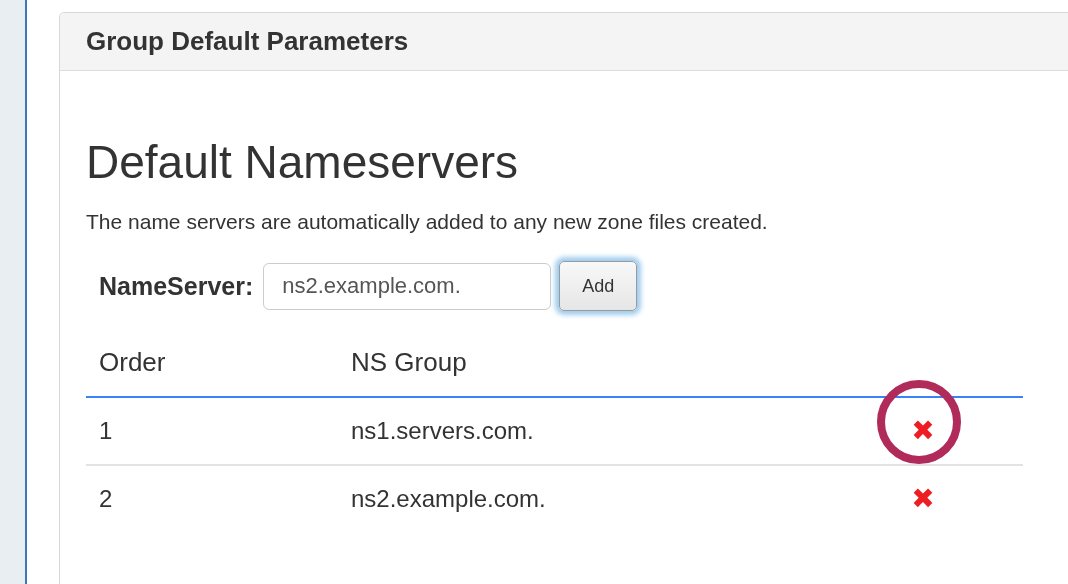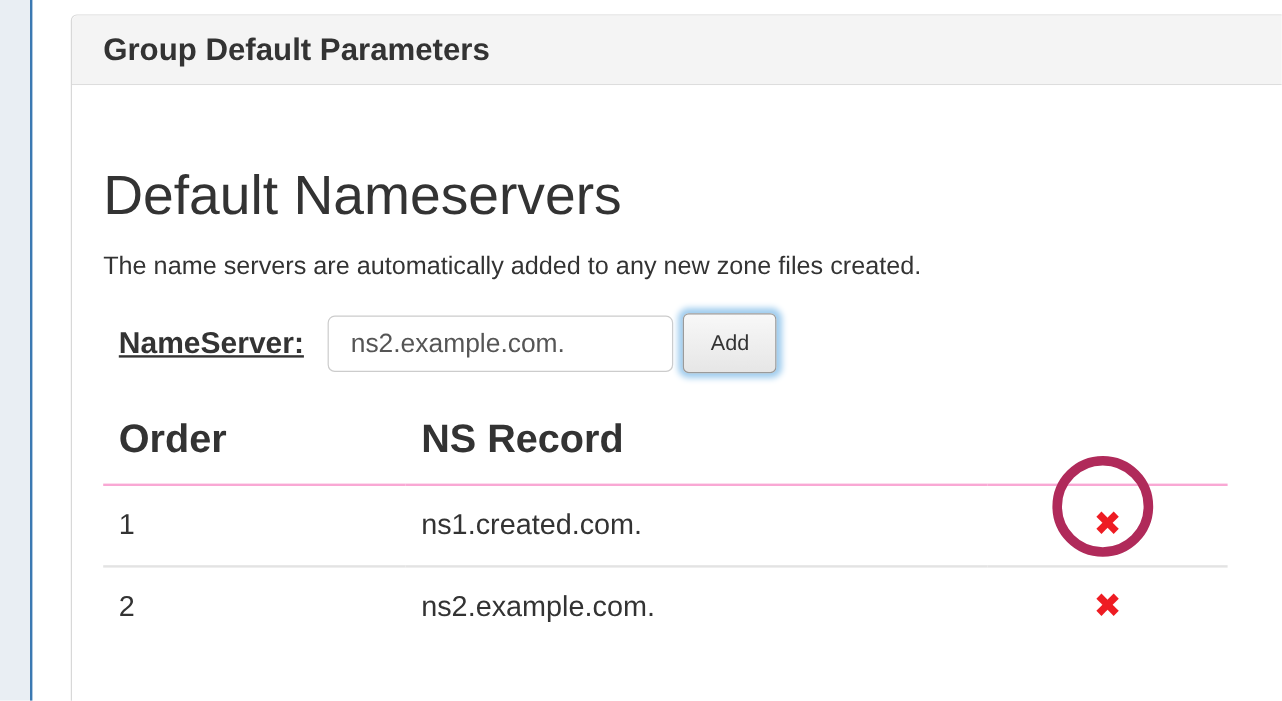--- a/index.html
+++ b/index.html
@@ -55,23 +55,22 @@
   .ns-form {
     display: flex;
     align-items: center;
     padding-left: 13px;
     margin-bottom: 24px;
     height: 50px;
   }
   .ns-form label {
     font-size: 25px;
     font-weight: bold;
-    margin-right: 20px;
+    margin-right: 10px;
     white-space: nowrap;
-    text-decoration: underline;
   }
   .ns-input {
     width: 250px;
     height: 45px;
     border: 1px solid #cccccc;
     border-radius: 6px;
     font-size: 22px;
     color: #555555;
     padding: 0 18px;
     font-family: "Liberation Sans", "DejaVu Sans", sans-serif;
@@ -91,24 +90,24 @@
     cursor: pointer;
   }
   table.ns-table {
     width: 937px;
     border-collapse: collapse;
     font-size: 24px;
     color: #333333;
   }
   .ns-table th {
     text-align: left;
-    font-weight: bold;
-    font-size: 33px;
+    font-weight: normal;
+    font-size: 26px;
     padding: 12px 13px 18px 13px;
-    border-bottom: 2px solid #f9a8d4;
+    border-bottom: 2px solid #3b82f6;
   }
   .ns-table td {
     padding: 18px 13px;
     border-top: 2px solid #e3e3e3;
     height: 30px;
   }
   .ns-table .col-order { width: 226px; }
   .ns-table .col-action { width: 174px; text-align: center; }
   .delete-x {
     color: #ee1c23;
@@ -141,28 +140,28 @@
     <div class="ns-form">
       <label>NameServer:</label>
       <input class="ns-input" type="text" value="ns2.example.com." style="">
       <button class="add-btn">Add</button>
     </div>
 
     <table class="ns-table">
       <thead>
         <tr>
           <th class="col-order">Order</th>
-          <th>NS Record</th>
+          <th>NS Group</th>
           <th class="col-action"></th>
         </tr>
       </thead>
       <tbody>
       <tr>
             <td class="col-order">1</td>
-            <td>ns1.created.com.</td>
+            <td>ns1.servers.com.</td>
             <td class="col-action"><span class="delete-x">✖</span></td>
           </tr>
           <tr>
             <td class="col-order">2</td>
             <td>ns2.example.com.</td>
             <td class="col-action"><span class="delete-x">✖</span></td>
           </tr>
         </tbody>
     </table>
   </div>

